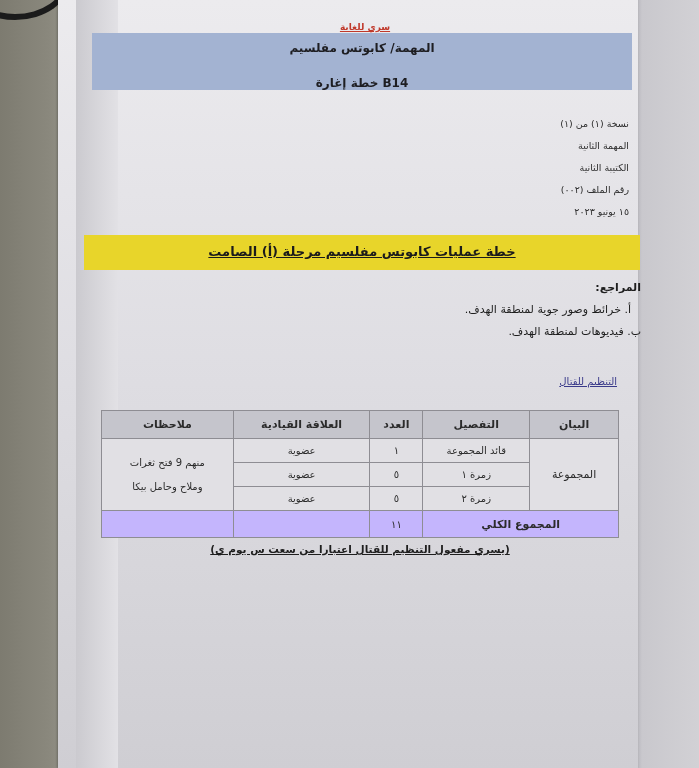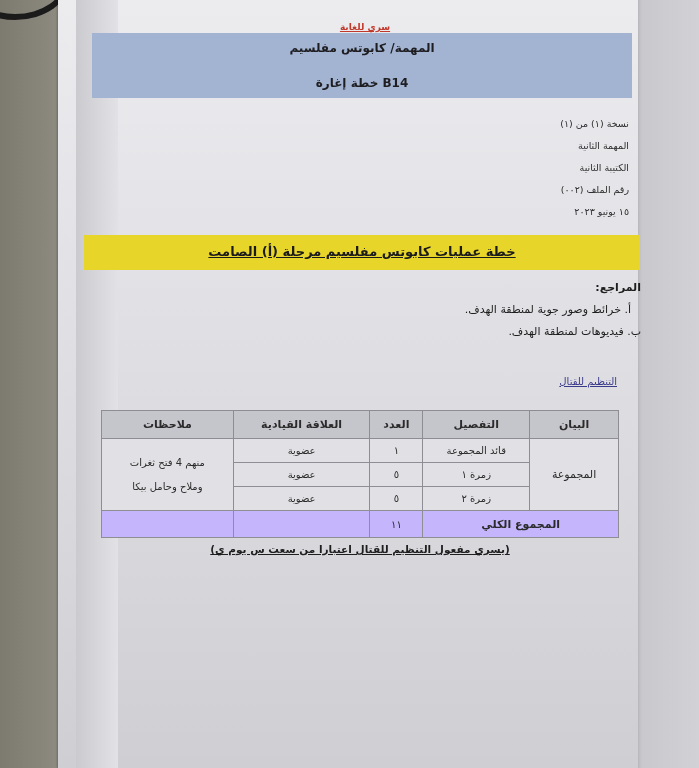--- a/index.html
+++ b/index.html
@@ -37,21 +37,21 @@
       background: #55555f;
     }
 
     
     .classification {
       position: absolute; left: 330px; top: 22px; width: 70px;
       text-align: center; font-size: 9px; color: #c0392b;
       text-decoration: underline; font-weight: bold;
     }
     .title-band {
-      position: absolute; left: 92px; top: 33px; width: 540px; height: 65px;
+      position: absolute; left: 92px; top: 33px; width: 540px; height: 57px;
       background: #a3b3d2;
     }
     .mission {
       position: absolute; left: 0; top: 8px; width: 100%;
       text-align: center; font-size: 12px; font-weight: bold; color: #1e1e22;
     }
     .plan-code {
       position: absolute; left: 0; top: 43px; width: 100%;
       text-align: center; font-size: 12px; font-weight: bold; color: #1e1e22;
     }
@@ -169,21 +169,21 @@
       <th>ملاحظات</th>
     </tr>
   </thead>
   <tbody>
     <tr>
       <td class="statement" rowspan="3">المجموعة</td>
       <td>قائد المجموعة</td>
       <td>١</td>
       <td>عضوية</td>
       <td class="notes" rowspan="3">
-        <div>منهم 4 فتح ثغرات</div>
+        <div>منهم 9 فتح ثغرات</div>
         <div>وملاح وحامل بيكا</div>
       </td>
     </tr>
     <tr>
       <td>زمرة ١</td>
       <td>٥</td>
       <td>عضوية</td>
     </tr>
     <tr>
       <td>زمرة ٢</td>

